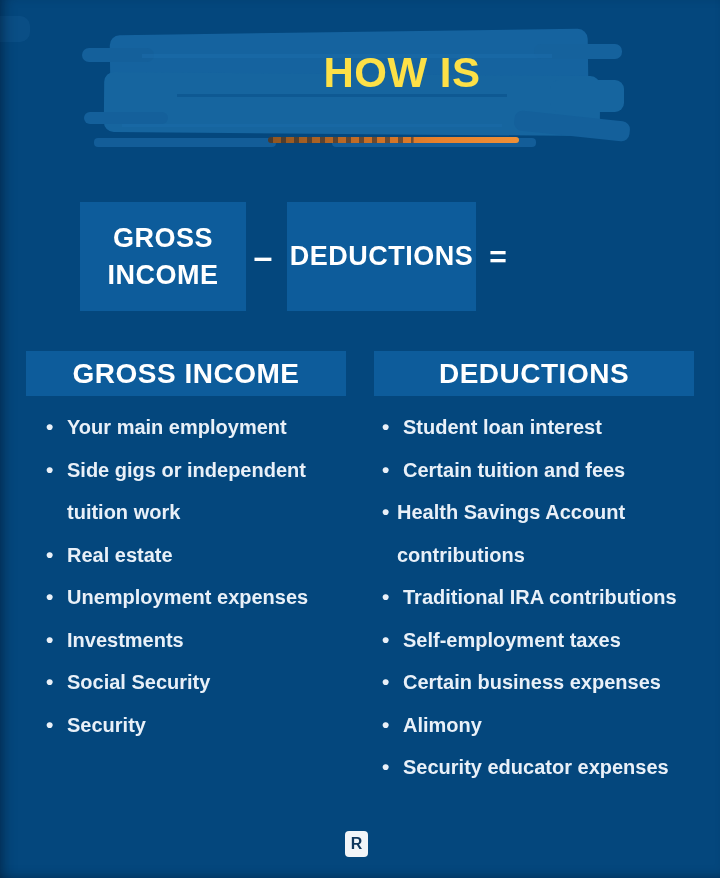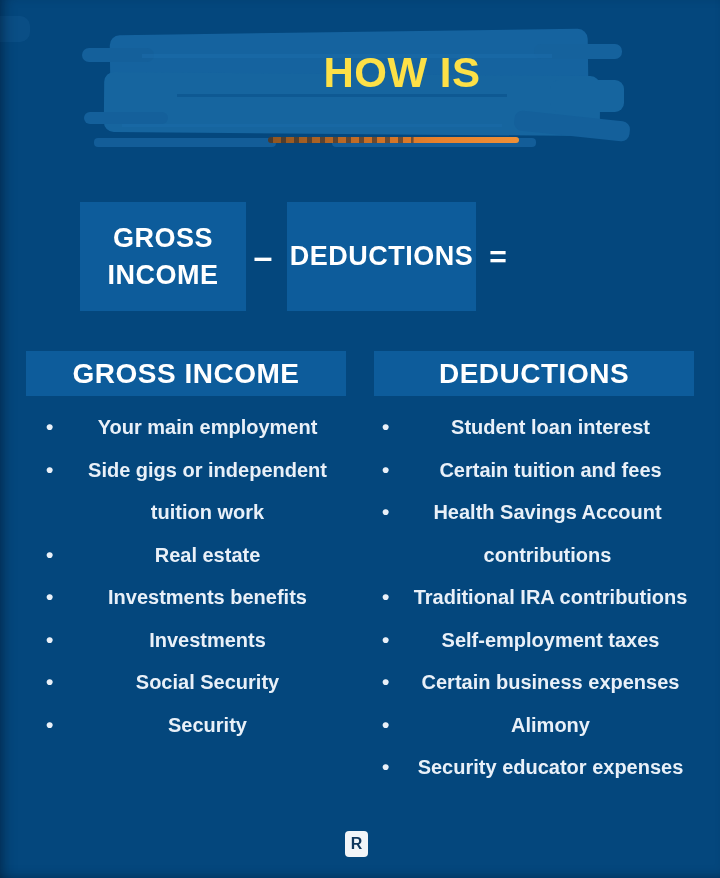--- a/index.html
+++ b/index.html
@@ -55,21 +55,21 @@
   .colhead-left{left:26px;width:320px;}
   .colhead-right{left:374px;width:320px;}
   .list{
     position:absolute;top:406px;margin:0;padding:0;list-style:none;
     color:#E9F0F8;font-weight:700;font-size:20px;line-height:42.5px;
   }
   .list-left{left:46px;width:302px;}
   .list-right{left:382px;width:316px;}
   .list li{display:flex;align-items:flex-start;}
   .dot{flex:none;width:12px;margin-right:9px;font-size:21px;}
-  .item-text{flex:1;text-align:center;}
+  .item-text{flex:1;}
   .list-right li:nth-child(3) .item-text{margin-left:-6px;}
   .logo{
     position:absolute;left:345px;top:831px;width:23px;height:26px;
     background:#F2F5F8;border-radius:4px;
     display:flex;align-items:center;justify-content:center;
     color:#10375C;font-weight:800;font-size:16px;
   }
 </style>
 </head>
 <body>
@@ -123,21 +123,21 @@
     <li>
       <span class="dot">•</span>
       <span class="item-text">Side gigs or independent tuition work</span>
     </li>
     <li>
       <span class="dot">•</span>
       <span class="item-text">Real estate</span>
     </li>
     <li>
       <span class="dot">•</span>
-      <span class="item-text">Investments benefits</span>
+      <span class="item-text">Unemployment expenses</span>
     </li>
     <li>
       <span class="dot">•</span>
       <span class="item-text">Investments</span>
     </li>
     <li>
       <span class="dot">•</span>
       <span class="item-text">Social Security</span>
     </li>
     <li>

